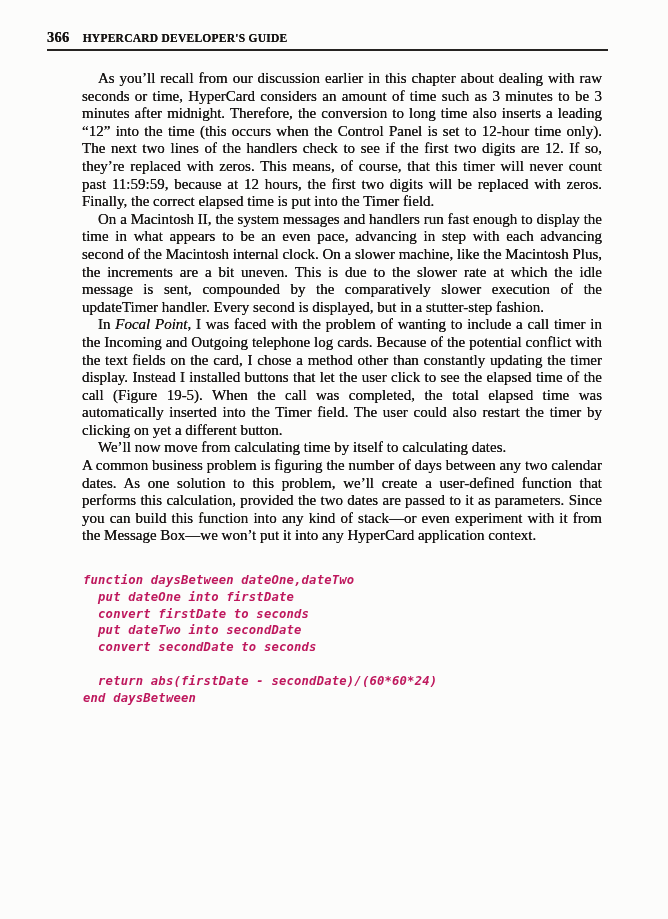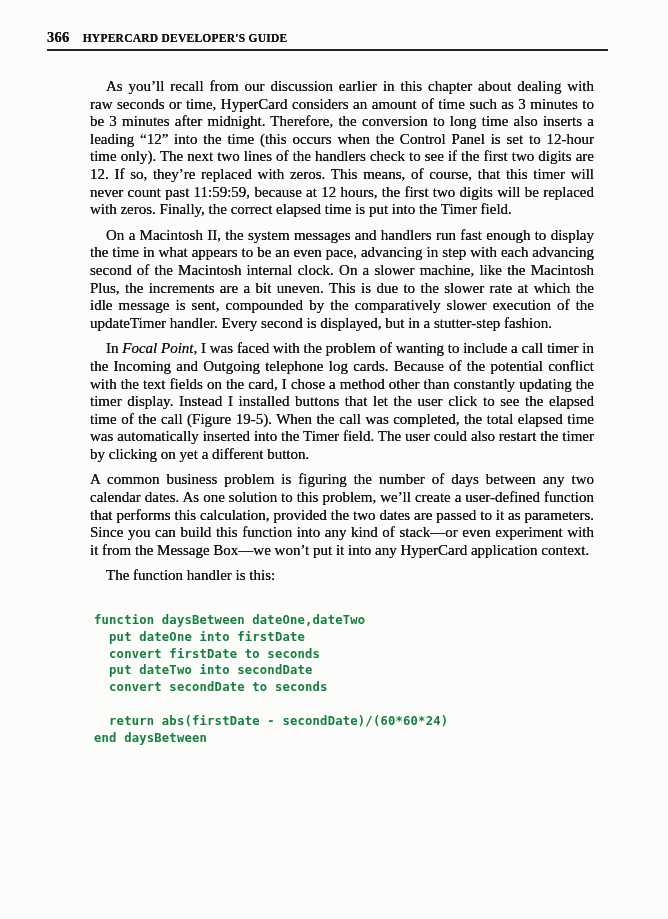--- a/index.html
+++ b/index.html
@@ -44,72 +44,73 @@
     text-align: right;
   }
   
   .body-col {
     position: absolute;
     left: 82px;
     top: 70px;
     width: 520px;
   }
   .para {
-    margin: 8px;
+    margin: 0;
     font-size: 15px;
     line-height: 17.6px;
     text-align: justify;
     text-shadow: 0 0 0.35px currentColor;
   }
   .para.indent { text-indent: 16px; }
   .para i { }
   
   .section-heading {
     margin: 33px 0 14px -29px;
     font-style: italic;
     font-weight: 400;
     font-size: 24px;
     line-height: 28px;
     letter-spacing: 0.2px;
     text-shadow: 0 0 0.5px currentColor;
   }
   
   .code-block {
     margin-top: 27px;
-    margin-left: 12px;
+    margin-left: 1px;
     font-family: "DejaVu Sans Mono", monospace;
     font-size: 12.2px;
     line-height: 16.8px;
     font-weight: 700;
     white-space: pre;
     letter-spacing: 0.2px;
-    color: #15803d;
+    color: #be185d;
+    font-style: italic;
   }
 </style>
 </head>
 <body>
 
 <div class="page">
 
   <div class="running-head">
     <span class="page-number">366</span>
     <span class="book-title">HYPERCARD DEVELOPER'S GUIDE</span>
   </div>
 
   <div class="body-col">
 
     <div>
         <p class="para indent"><span>As you’ll recall from our discussion earlier in this chapter about dealing with raw seconds or time, HyperCard considers an amount of time such as 3 minutes to be 3 minutes after midnight.  Therefore, the conversion to long time also inserts a leading “12” into the time (this occurs when the Control Panel is set to 12-hour time only).  The next two lines of the handlers check to see if the first two digits are 12.  If so, they’re replaced with zeros.  This means, of course, that this timer will never count past 11:59:59, because at 12 hours, the first two digits will be replaced with zeros.  Finally, the correct elapsed time is put into the Timer field.</span></p>
         <p class="para indent"><span>On a Macintosh II, the system messages and handlers run fast enough to display the time in what appears to be an even pace, advancing in step with each advancing second of the Macintosh internal clock.  On a slower machine, like the Macintosh Plus, the increments are a bit uneven.  This is due to the slower rate at which the idle message is sent, compounded by the comparatively slower execution of the updateTimer handler.  Every second is displayed, but in a stutter-step fashion.</span></p>
         <p class="para indent"><span>In </span><i>Focal Point</i><span>, I was faced with the problem of wanting to include a call timer in the Incoming and Outgoing telephone log cards.  Because of the potential conflict with the text fields on the card, I chose a method other than constantly updating the timer display.  Instead I installed buttons that let the user click to see the elapsed time of the call (Figure 19-5).  When the call was completed, the total elapsed time was automatically inserted into the Timer field.  The user could also restart the timer by clicking on yet a different button.</span></p>
+        <p class="para indent"><span>We’ll now move from calculating time by itself to calculating dates.</span></p>
       </div>
 
 
     <div>
         <p class="para"><span>A common business problem is figuring the number of days between any two calendar dates.  As one solution to this problem, we’ll create a user-defined function that performs this calculation, provided the two dates are passed to it as parameters.  Since you can build this function into any kind of stack—or even experiment with it from the Message Box—we won’t put it into any HyperCard application context.</span></p>
-        <p class="para indent"><span>The function handler is this:</span></p>
       </div>
 
     <div class="code-block"><div class="code-line">function daysBetween dateOne,dateTwo</div><div class="code-line">  put dateOne into firstDate</div><div class="code-line">  convert firstDate to seconds</div><div class="code-line">  put dateTwo into secondDate</div><div class="code-line">  convert secondDate to seconds</div><div class="code-line">&nbsp;</div><div class="code-line">  return abs(firstDate - secondDate)/(60*60*24)</div><div class="code-line">end daysBetween</div></div>
 
   </div>
 
 </div>
 
 </body></html>

